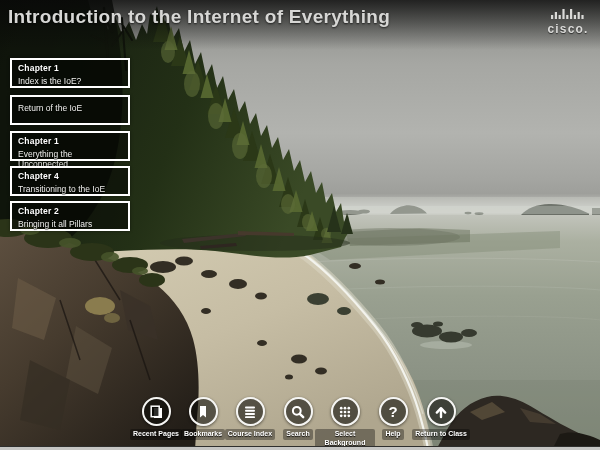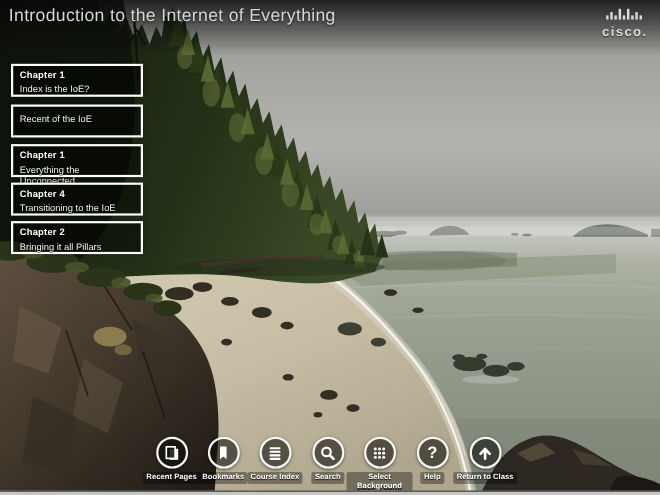--- a/index.html
+++ b/index.html
@@ -12,21 +12,21 @@
 
   
   .top-overlay {
     position:absolute; top:0; left:0; right:0; height:50px;
     background:linear-gradient(180deg, rgba(8,8,8,0.80) 0%, rgba(8,8,8,0.45) 45%, rgba(8,8,8,0) 100%);
     pointer-events:none;
   }
 
   .course-title {
     position:absolute; top:6px; left:8px;
-    font-size:16px; font-weight:400; letter-spacing:0.3px;
+    font-size:19px; font-weight:700; letter-spacing:0.3px;
     color:#d7d7d5; text-shadow:0 1px 2px rgba(0,0,0,0.65);
     white-space:nowrap;
   }
 
   .cisco-logo { position:absolute; top:5px; right:9px; width:46px; text-align:center; }
   .cisco-word {
     font-size:12px; font-weight:bold; letter-spacing:1.2px;
     color:#dadad8; margin-top:-1px; text-shadow:0 1px 1px rgba(0,0,0,0.6);
   }
 
@@ -274,21 +274,21 @@
       </g>
     </svg>
     <div class="cisco-word">cisco.</div>
   </div>
 
   <div class="chapter-box" style="top:58px">
     <div class="chapter-title">Chapter 1</div>
     <div class="chapter-sub">Index is the IoE?</div>
   </div>
   <div class="chapter-box" style="top:95px">
-    <div class="chapter-sub">Recent of the IoE</div>
+    <div class="chapter-sub">Return of the IoE</div>
   </div>
   <div class="chapter-box" style="top:131px">
     <div class="chapter-title">Chapter 1</div>
     <div class="chapter-sub">Everything the Unconnected</div>
   </div>
   <div class="chapter-box" style="top:166px">
     <div class="chapter-title">Chapter 4</div>
     <div class="chapter-sub">Transitioning to the IoE</div>
   </div>
   <div class="chapter-box" style="top:201px">

